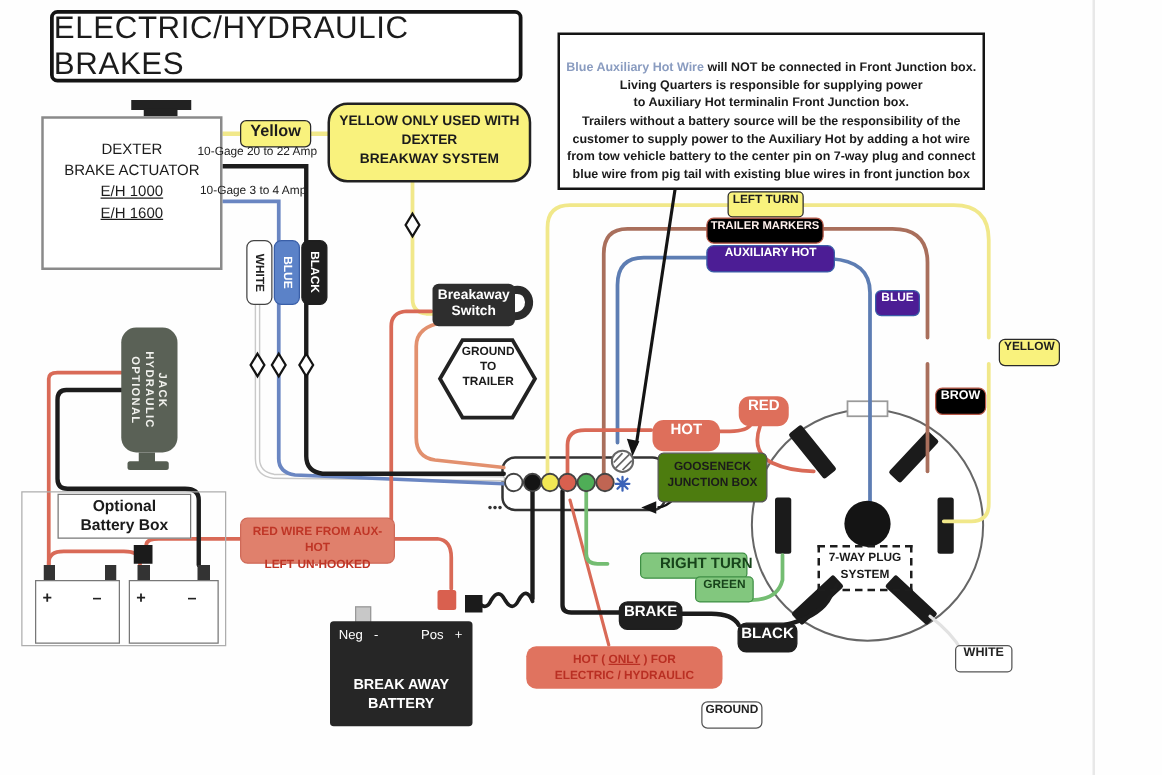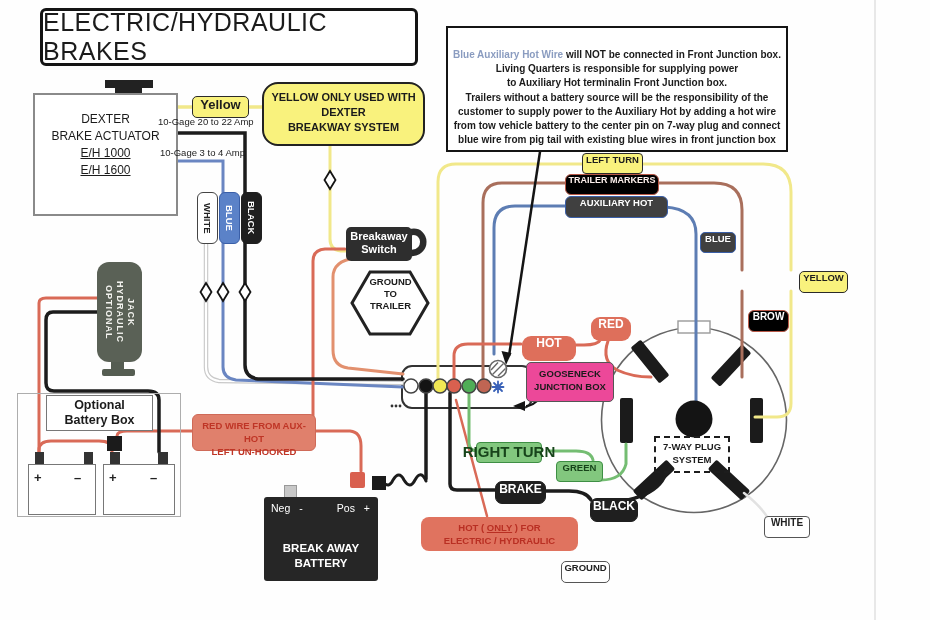--- a/index.html
+++ b/index.html
@@ -23,24 +23,24 @@
   .dexter-box .model{text-decoration:underline;}
   .ytag{background:#f9f27d;border:1.7px solid #2a2a2a;color:#1d1d1d;}
   .yellow-small{left:192px;top:96px;width:55px;height:20px;border-radius:5px;font-size:13px;font-weight:bold;}
   .gauge{font-size:9.5px;color:#222;white-space:nowrap;}
   .tag{display:flex;align-items:flex-start;justify-content:center;font-weight:bold;white-space:nowrap;}
   .vtag{writing-mode:vertical-rl;display:flex;align-items:center;justify-content:center;
         font-size:9.5px;font-weight:bold;border-radius:6px;}
   .switch-box{left:346px;top:227px;width:66px;height:31px;background:#2e2e2e;border-radius:5px;color:#fff;
               text-align:center;font-size:11px;font-weight:bold;line-height:13px;padding-top:3px;}
   .hex-text{left:355px;top:276px;width:71px;text-align:center;font-size:9.5px;font-weight:bold;line-height:12px;}
-  .junction-label{left:526px;top:362px;width:86px;height:34px;background:#ec4899;border:1.6px solid #555;
+  .junction-label{left:526px;top:362px;width:86px;height:34px;background:#4d7c0f;border:1.6px solid #555;
                   border-radius:5px;text-align:center;font-size:9.5px;font-weight:bold;line-height:13px;padding-top:4px;}
   .rtag{background:#000000;border:1.5px solid #b85847;color:#fff;}
-  .btag{background:#404040;border:1.5px solid #3a5fa8;color:#fff;}
+  .btag{background:#4c1d95;border:1.5px solid #3a5fa8;color:#fff;}
   .gtag{background:#82c77e;border:1.5px solid #3e8f44;color:#17441a;}
   .ktag{background:#1f1f1f;border:1.5px solid #1f1f1f;color:#fff;}
   .wtag{background:#fff;border:1.5px solid #555;color:#222;}
   .hot-red{background:#de6f5b;color:#fff;border:none;}
   .red-note{left:192px;top:414px;width:122px;height:31px;background:#e0806c;border:1.5px solid #cf6a58;
             border-radius:6px;color:#bf3526;font-size:9.5px;font-weight:bold;text-align:center;line-height:13px;padding-top:4px;}
   .hot-only{left:421px;top:517px;width:157px;height:30px;background:#e0735f;border-radius:8px;color:#b92f23;
             font-size:9.5px;font-weight:bold;text-align:center;line-height:13px;padding-top:4px;}
   .plug-face{left:654px;top:436px;width:72px;height:30px;border:2px dashed #1d1d1d;text-align:center;
              font-size:9.5px;font-weight:bold;line-height:12.5px;padding-top:3px;}
@@ -220,21 +220,21 @@
   </div>
 
   <div class="abs tag ytag" style="left:582px;top:153px;width:59px;height:19px;border-radius:4px;font-size:9.5px;">LEFT TURN</div>
   <div class="abs tag rtag" style="left:565px;top:174px;width:92px;height:19px;border-radius:6px;font-size:9px;color:#fdf0ec;">TRAILER MARKERS</div>
   <div class="abs tag btag" style="left:565px;top:196px;width:101px;height:20px;border-radius:6px;font-size:9.5px;">AUXILIARY HOT</div>
   <div class="abs tag btag" style="left:700px;top:232px;width:34px;height:19px;border-radius:5px;font-size:9.5px;">BLUE</div>
   <div class="abs tag rtag" style="left:748px;top:271px;width:39px;height:20px;border-radius:6px;font-size:10px;margin-top:39px;">BROW</div>
   <div class="abs tag ytag" style="left:799px;top:271px;width:47px;height:20px;border-radius:5px;font-size:9.5px;">YELLOW</div>
   <div class="abs tag hot-red" style="left:522px;top:336px;width:54px;height:25px;border-radius:9px;font-size:12px;">HOT</div>
   <div class="abs tag hot-red" style="left:591px;top:317px;width:40px;height:24px;border-radius:9px;font-size:12px;">RED</div>
-  <div class="abs tag gtag" style="left:476px;top:442px;width:64px;height:19px;border-radius:4px;font-size:15px;">RIGHT TURN</div>
+  <div class="abs tag gtag" style="left:512px;top:442px;width:64px;height:19px;border-radius:4px;font-size:12px;padding-left:20px;">RIGHT TURN</div>
   <div class="abs tag gtag" style="left:556px;top:461px;width:45px;height:19px;border-radius:4px;font-size:9.5px;">GREEN</div>
   <div class="abs tag ktag" style="left:495px;top:481px;width:49px;height:21px;border-radius:7px;font-size:12px;">BRAKE</div>
   <div class="abs tag ktag" style="left:590px;top:498px;width:46px;height:22px;border-radius:7px;font-size:12px;">BLACK</div>
   <div class="abs tag wtag" style="left:764px;top:516px;width:44px;height:20px;border-radius:4px;font-size:10px;">WHITE</div>
   <div class="abs tag wtag" style="left:561px;top:561px;width:47px;height:20px;border-radius:5px;font-size:9.5px;">GROUND</div>
 
   <div class="abs red-note">
     <div>RED WIRE FROM AUX-HOT</div>
     <div>LEFT UN-HOOKED</div>
   </div>

